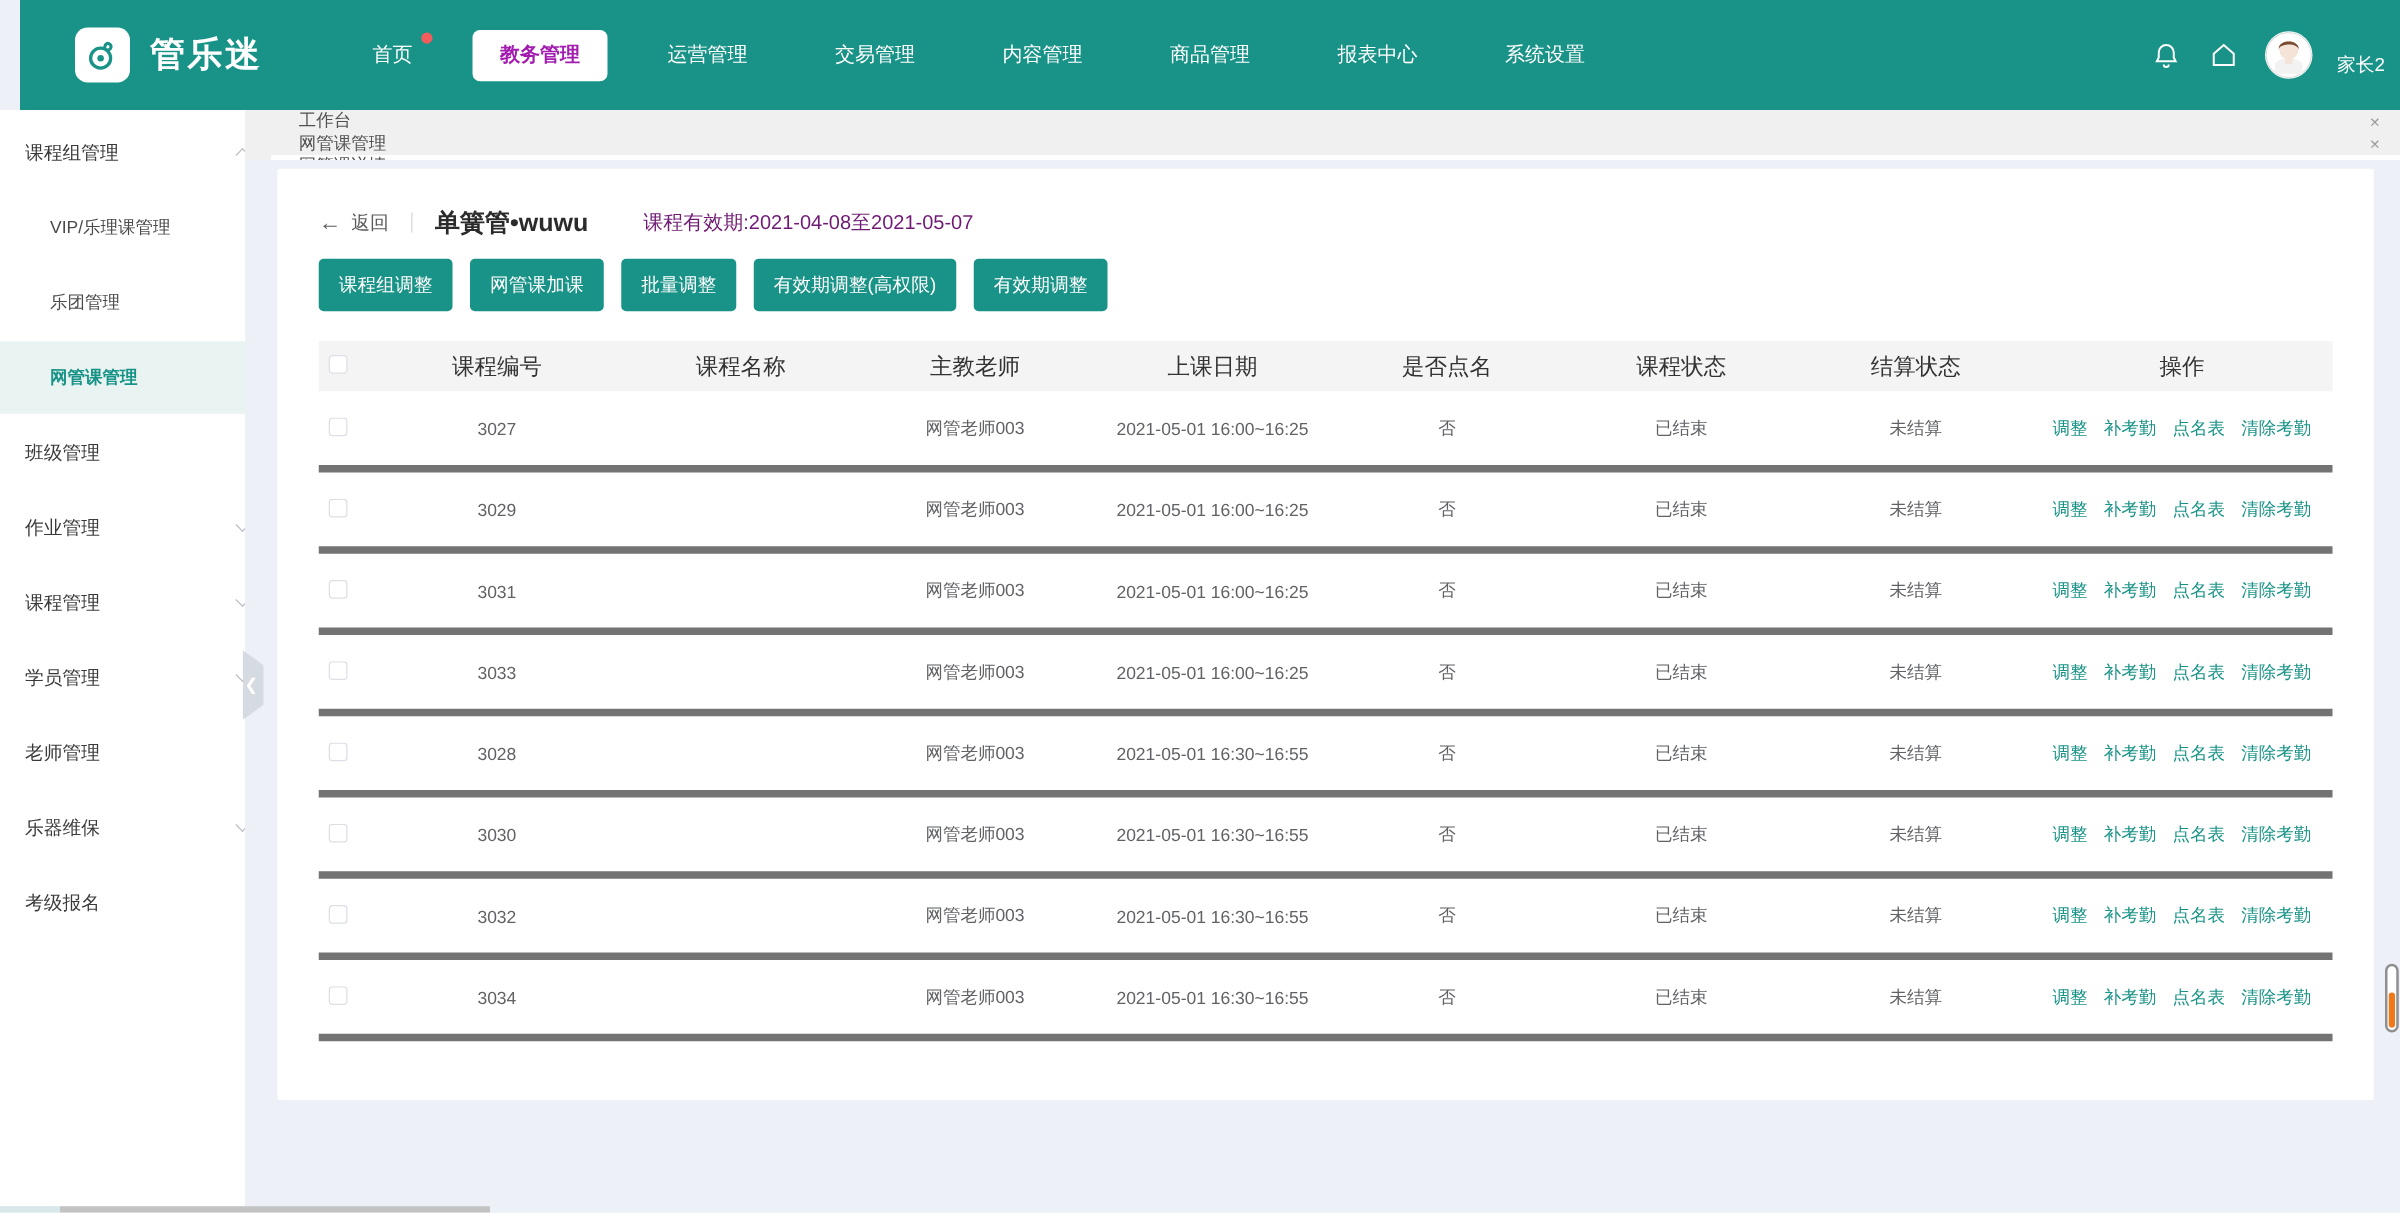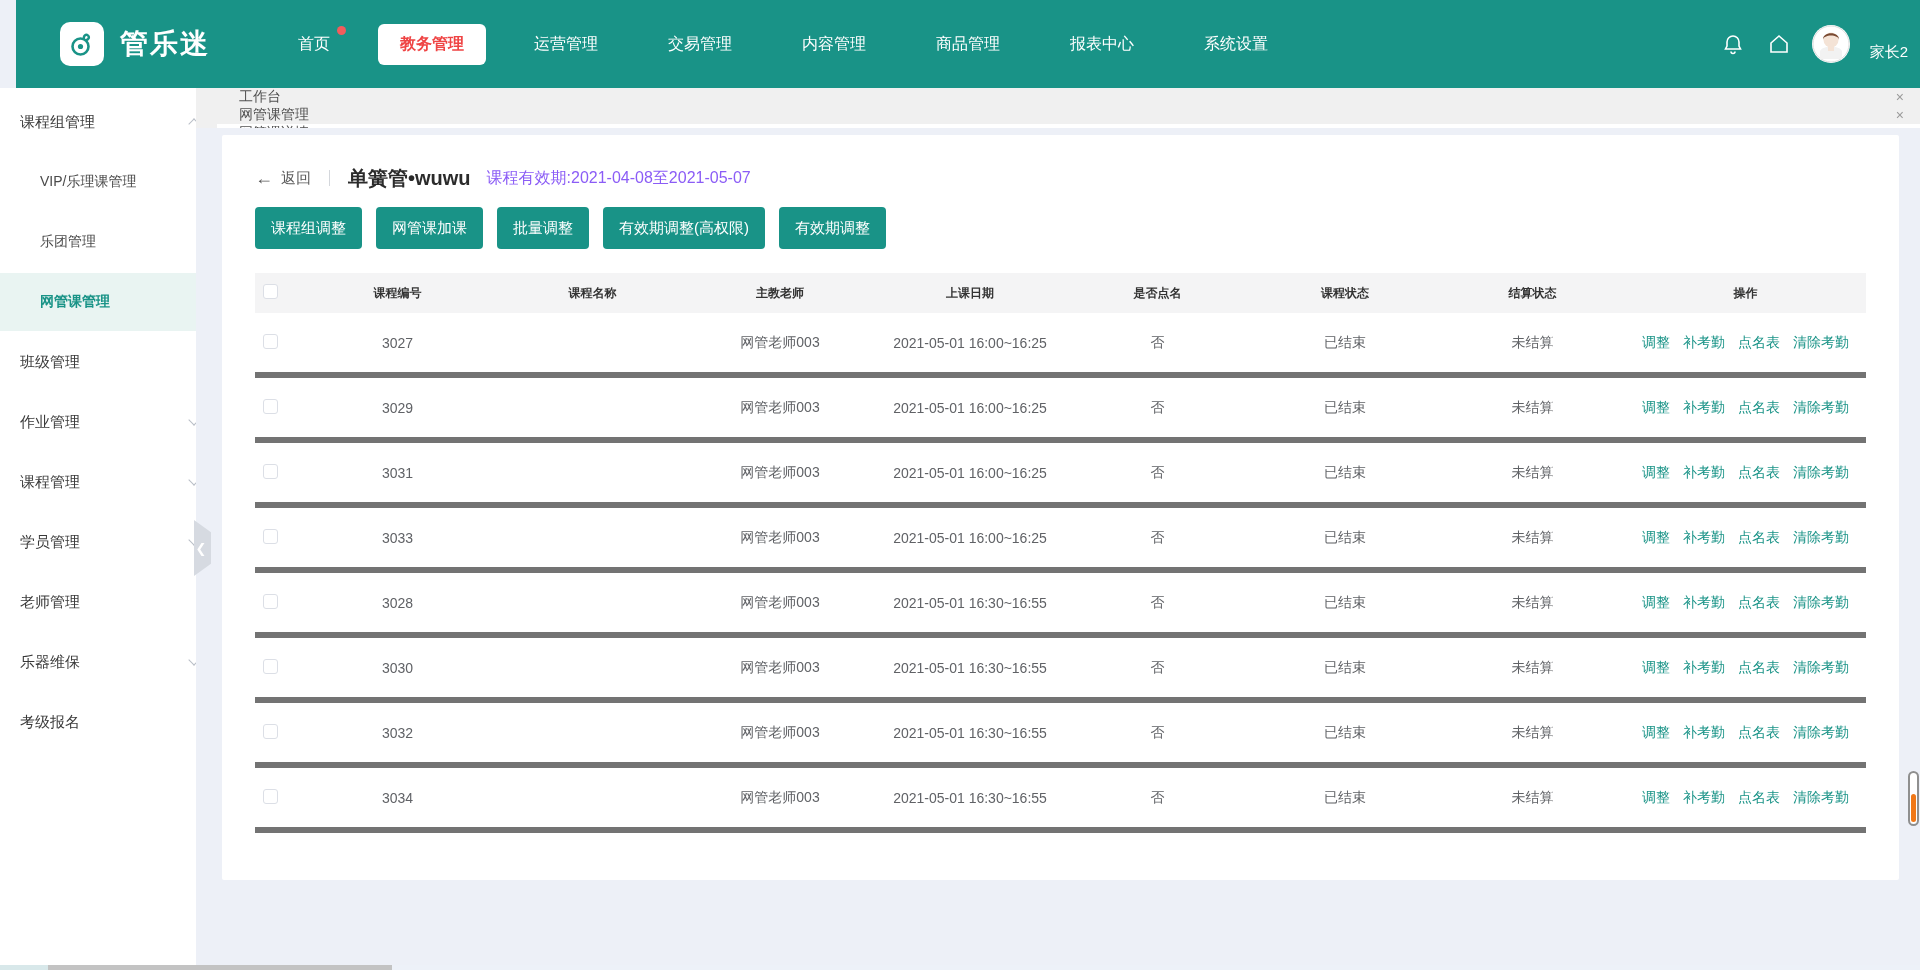--- a/index.html
+++ b/index.html
@@ -9,21 +9,21 @@
   
   .topbar { position:absolute; left:16px; top:0; width:1920px; height:88px;
     background:#199387; display:flex; align-items:center; color:#fff; }
   .brand { display:flex; align-items:center; gap:16px; margin-left:44px; cursor:pointer; }
   .logo-box { width:44px; height:44px; background:#fff; border-radius:10px;
     display:flex; align-items:center; justify-content:center; }
   .brand-name { font-size:28px; font-weight:bold; letter-spacing:2px; }
   .nav { display:flex; align-items:center; gap:26px; margin-left:66px;font-family:Liberation Serif, serif; }
   .nav-item { position:relative; font-size:16px; padding:10px 22px; border-radius:6px;
     cursor:pointer; white-space:nowrap; }
-  .nav-item.active { background:#fff; color:#ef4444; font-weight:bold; }
+  .nav-item.active { background:#fff; color:#a21caf; font-weight:bold; }
   .nav-badge { position:absolute; top:2px; right:6px; width:9px; height:9px;
     border-radius:50%; background:#f25c5c; }
   .topbar-right { margin-left:auto; margin-right:28px; display:flex; align-items:center; gap:20px; }
   .tb-icon { width:26px; height:26px; cursor:pointer; display:flex; align-items:center; justify-content:center; }
   .avatar { width:38px; height:38px; border-radius:50%; background:#fff; overflow:hidden;
     display:flex; align-items:center; justify-content:center; cursor:pointer; }
   .user-name { font-size:15px; cursor:pointer;margin-top:16px; }
 
   
   .sidebar { position:absolute; left:0; top:88px; width:225px; bottom:5px;
@@ -55,32 +55,32 @@
   
   .content { position:absolute; left:196px; top:128px; right:0; bottom:5px; background:#edf0f7; }
   .card { position:absolute; left:26px; right:21px; top:7px; height:745px;
     background:#fff; border-radius:2px; padding:0 33px; }
 
   .back-row { display:flex; align-items:center; padding-top:28px; height:58px; }
   .back-btn { display:flex; align-items:center; gap:8px; color:#5a5a5a; font-size:15px; cursor:pointer; }
   .back-arrow { font-size:18px; line-height:1; }
   .vert-div { width:1px; height:16px; background:#d4d7dc; margin:0 18px; }
   .page-title { font-size:20px; font-weight:bold; color:#2b2b2b; }
-  .validity { font-size:16px; color:#8b5cf6; margin-left:16px; }
+  .validity { font-size:16px; color:#701a75; margin-left:44px; }
 
   .btn-row { display:flex; gap:14px; margin-top:14px; }
   .action-btn { background:#199387; color:#fff; font-size:15px; height:42px;
     padding:0 16px; border:none; border-radius:4px; cursor:pointer; white-space:nowrap;
     font-family:inherit; }
 
   .table { margin-top:24px; }
   .thead, .trow { display:grid;
     grid-template-columns:40px 205px 185px 190px 190px 185px 190px 185px 1fr;
     align-items:center; }
-  .thead { background:#f4f4f5; height:40px; font-size:12px; color:#333; font-weight:bold; }
+  .thead { background:#f4f4f5; height:40px; font-size:18px; color:#333; font-weight:normal; }
   .trow { height:65px; border-bottom:6px solid #737373; font-size:14px; color:#606266; }
   .cell { text-align:center; overflow:hidden; white-space:nowrap; }
   .cell.cb { text-align:left; padding-left:8px; }
   .checkbox { width:15px; height:15px; border:1px solid #dcdfe6; border-radius:3px;
     background:#fff; display:inline-block; cursor:pointer; }
   .ops { display:flex; gap:13px; justify-content:center; }
   .op-link { color:#199387; cursor:pointer; white-space:nowrap; }
 
   
   .vscroll { position:absolute; right:1px; top:771px; width:11px; height:55px;

